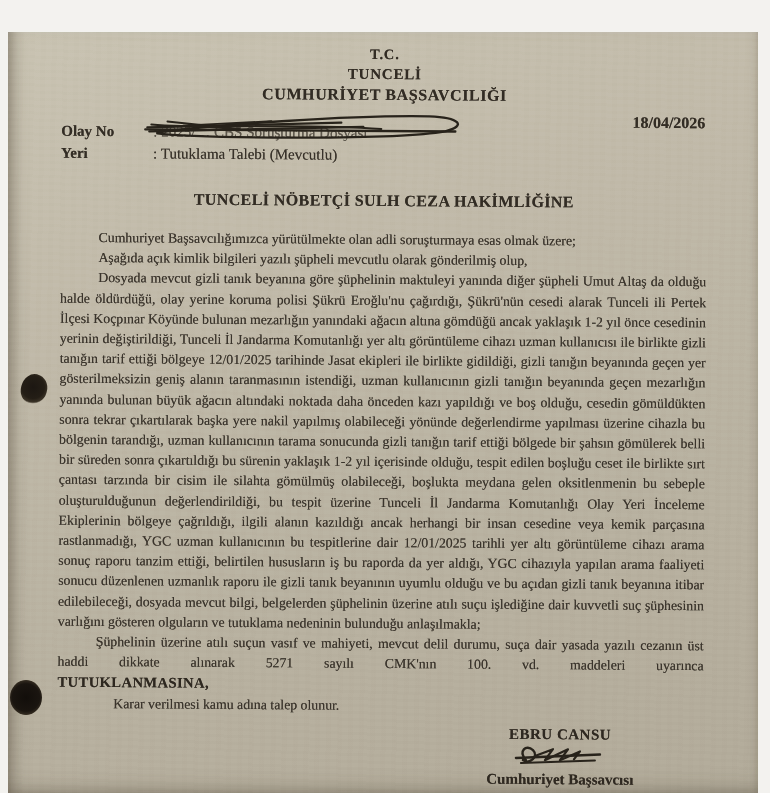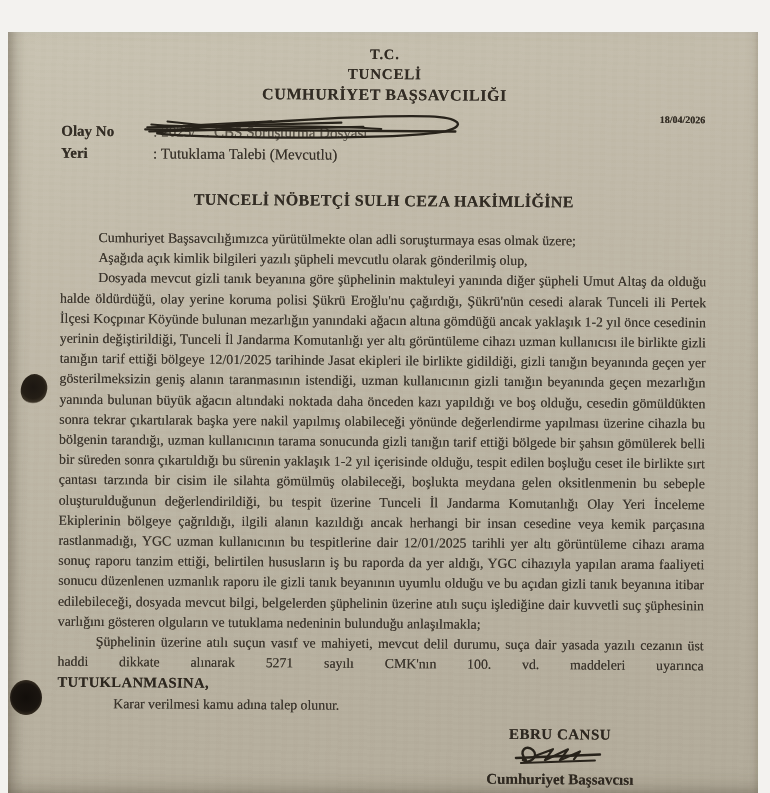--- a/index.html
+++ b/index.html
@@ -33,21 +33,21 @@
     transform: rotate(0.4deg);
     transform-origin: 50% 0;
     text-shadow: 0 0 .5px rgba(56,50,40,.75);
   }
   .hdr { text-align: center; font-weight: bold; color: #322c24; }
   .hdr-tc   { font-size: 14.5px; line-height: 19px; letter-spacing: .8px; }
   .hdr-city { font-size: 15px;   line-height: 20px; letter-spacing: .8px; }
   .hdr-off  { font-size: 16px;   line-height: 22px; letter-spacing: .6px; }
   .date-line {
     position: absolute; top: 80px; right: 52px;
-    font-weight: bold; font-size: 10px; color: #332d25;
+    font-weight: bold; font-size: 16px; color: #332d25;
   }
   .meta { margin-top: 16px; font-size: 15px; }
   .meta-row { display: flex; line-height: 22px; }
   .meta-label { width: 92px; font-weight: bold; color: #332d25; }
   .meta-value { position: relative; }
   .redacted-text { color: #4a443a; opacity: .85; }
   .redaction-svg {
     position: absolute; left: -10px; top: -20px; pointer-events: none;
   }
   .doc-title {

